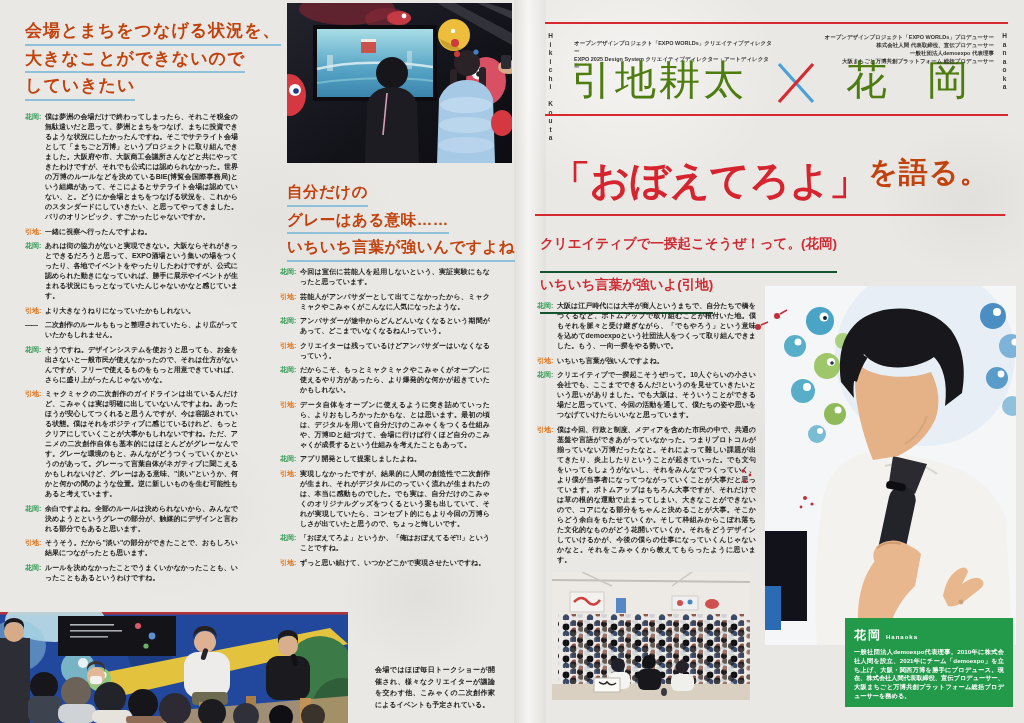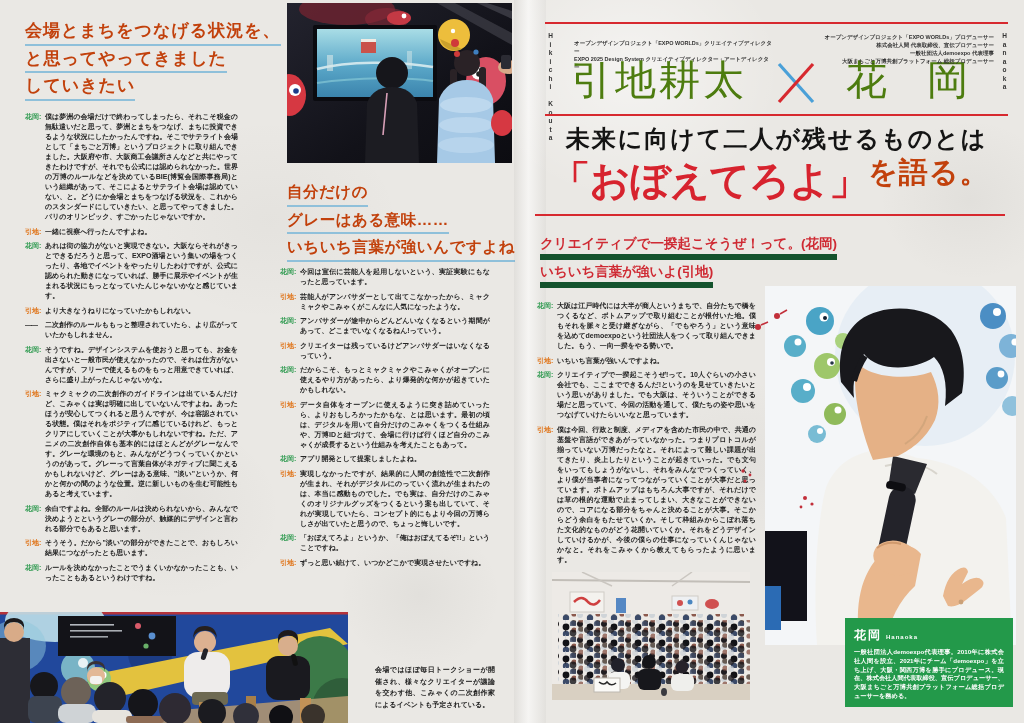--- a/index.html
+++ b/index.html
@@ -63,21 +63,21 @@
   .name-left{left:571px;top:60px;letter-spacing:3px;}
   .name-right{left:846px;top:60px;letter-spacing:40px;}
   .x-icon{position:absolute;left:769px;top:56px;}
 
   .lead1{position:absolute;left:545px;top:123px;width:463px;text-align:center;font-size:24px;font-weight:800;letter-spacing:2px;color:#141414;}
   .lead2{position:absolute;left:535px;top:153px;width:470px;display:flex;justify-content:center;align-items:flex-start;}
   .lead-quote{font-size:40px;font-weight:800;color:#d7232e;letter-spacing:-1px;}
   .lead-suffix{font-size:29px;font-weight:800;color:#c2410c;letter-spacing:1px;}
 
   .subhead{position:absolute;left:540px;top:237px;font-weight:bold;color:#cf2a33;font-size:13.5px;line-height:1.1;}
-  .subhead .hline{display:inline-block;border-bottom:6px solid #14532d;padding-bottom:2px;margin-bottom:5px;white-space:nowrap;}
+  .subhead .hline{display:inline-block;border-bottom:2px solid #14532d;padding-bottom:19px;margin-bottom:5px;white-space:nowrap;}
 
   
   .photo{position:absolute;overflow:hidden;}
   .ph-exhibit{left:287px;top:3px;width:225px;height:160px;}
   .ph-talk{left:0px;top:612px;width:348px;height:111px;}
   .ph-group{left:552px;top:572px;width:198px;height:128px;}
   .ph-man{left:765px;top:286px;width:251px;height:359px;}
   .photo svg{display:block;}
 
   
@@ -90,21 +90,21 @@
   .doodle{position:absolute;}
 </style>
 </head>
 <body>
 
 <div class="spread">
   <div class="paper-tex"></div>
 
   <div class="red-head head1">
     
-  <span class="hline">会場とまちをつなげる状況を、</span><br><span class="hline">と思ってやってきました</span><br><span class="hline">していきたい</span><br></div>
+  <span class="hline">会場とまちをつなげる状況を、</span><br><span class="hline">大きなことができないので</span><br><span class="hline">していきたい</span><br></div>
 
   <div class="qa-col col1">
 
       <div class="qa">
         <span class="lab sp-green">花岡</span>
         <p class="txt">僕は夢洲の会場だけで終わってしまったら、それこそ税金の無駄遣いだと思って、夢洲とまちをつなげ、まちに投資できるような状況にしたかったんですね。そこでサテライト会場として「まちごと万博」というプロジェクトに取り組んできました。大阪府や市、大阪商工会議所さんなどと共にやってきたわけですが、それでも公式には認められなかった。世界の万博のルールなどを決めているBIE(博覧会国際事務局)という組織があって、そこによるとサテライト会場は認めていない、と。どうにか会場とまちをつなげる状況を、これからのスタンダードにしていきたい、と思ってやってきました。パリのオリンピック、すごかったじゃないですか。</p>
       </div>
 
       <div class="qa">
         <span class="lab sp-orange">引地</span>
@@ -353,21 +353,20 @@
   <div class="credits cred-right">
 
   <div>オープンデザインプロジェクト「EXPO WORLDs」プロデューサー</div>
       <div>株式会社人間 代表取締役、宣伝プロデューサー</div>
       <div>一般社団法人demoexpo 代表理事</div>
       <div>大阪まちごと万博共創プラットフォーム 総括プロデューサー</div>
     </div>
   <div class="vert-name v-right">Hanaoka</div>
   <div class="rule rule-mid"></div>
 
-  <div class="lead1">未来に向けて二人が残せるものとは</div>
   <div class="lead2">
     <span class="lead-quote">「おぼえてろよ」</span>
     <span class="lead-suffix">を語る。</span>
   </div>
   <div class="rule rule-low"></div>
 
   <div class="subhead">
     
   <span class="hline">クリエイティブで一揆起こそうぜ！って。(花岡)</span><br><span class="hline">いちいち言葉が強いよ(引地)</span><br></div>
 

